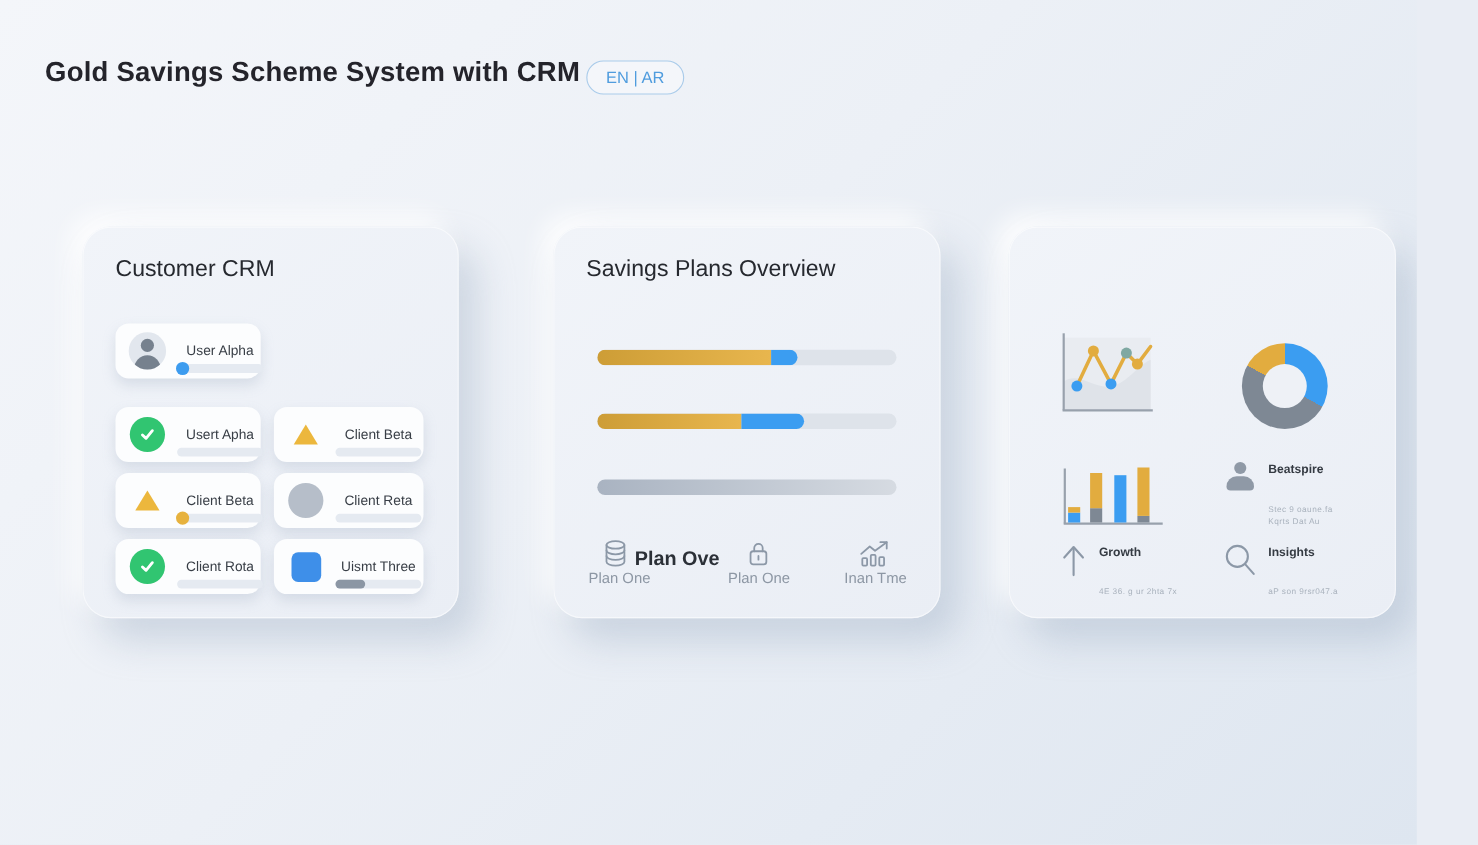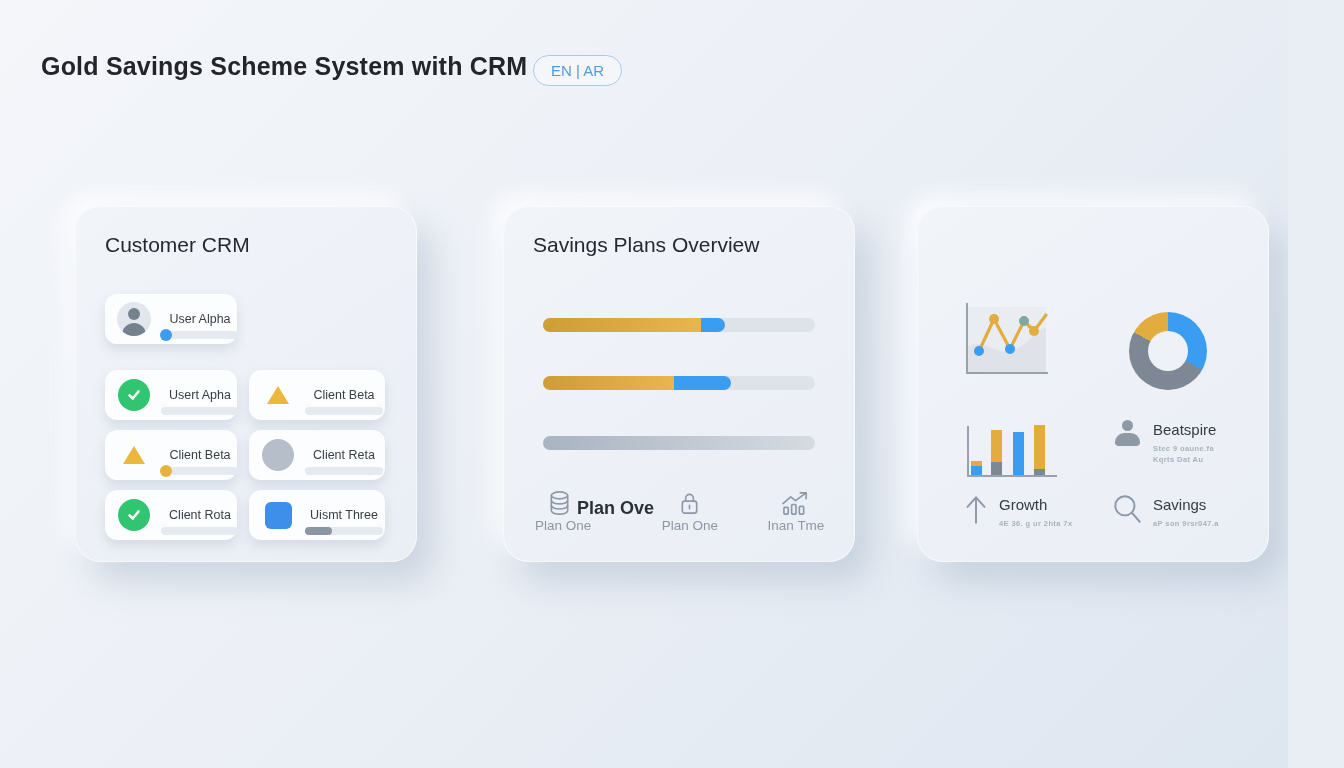--- a/index.html
+++ b/index.html
@@ -58,22 +58,22 @@
   .sbar-empty{background:linear-gradient(90deg,#A9B3C1,#D6DBE2);}
   .legend-icon{position:absolute;color:#8C98A7;}
   .legend-icon svg{stroke:#8C98A7;fill:none;stroke-width:1.7;stroke-linecap:round;stroke-linejoin:round;}
   .leg-highlight{position:absolute;font-size:18px;font-weight:700;color:#2B3037;white-space:nowrap;}
   .leg-label{position:absolute;font-size:13.5px;color:#8D97A4;text-align:center;white-space:nowrap;}
 
   
   .mini-chart{position:absolute;}
   .donut{position:absolute;left:212px;top:106px;width:78px;height:78px;border-radius:50%;}
   .donut-hole{position:absolute;left:19px;top:19px;width:40px;height:40px;border-radius:50%;background:#EEF1F6;}
-  .r-row-label{position:absolute;font-size:15px;font-weight:400;color:#353b43;white-space:nowrap;}
-  .micro{font-size:7.5px;font-weight:700;color:#A9B2BD;letter-spacing:.4px;margin-top:3px;white-space:nowrap;}
+  .r-row-label{position:absolute;font-size:11px;font-weight:700;color:#353b43;white-space:nowrap;}
+  .micro{font-size:7.5px;font-weight:400;color:#A9B2BD;letter-spacing:.4px;margin-top:17px;white-space:nowrap;}
   .r-icon svg{stroke:#8C98A7;fill:none;stroke-width:1.8;stroke-linecap:round;stroke-linejoin:round;}
   .pav{position:absolute;width:30px;height:30px;}
   .pav::before{content:"";position:absolute;left:9px;top:1px;width:11px;height:11px;border-radius:50%;background:#8F99A6;}
   .pav::after{content:"";position:absolute;left:2px;top:14px;width:25px;height:13px;border-radius:10px 10px 4px 4px;background:#8F99A6;}
 </style>
 </head>
 <body>
 
 <div class="stage">
 
@@ -267,18 +267,18 @@
       <span class="micro" style="position:absolute;left:82px;top:310px">4E 36. g ur 2hta 7x</span>
     </div>
 
     <div>
       <span class="r-icon" style="position:absolute;left:194px;top:286px">
         <svg width="32" height="34" viewBox="0 0 30 32">
             <circle cx="13" cy="13" r="9"></circle>
             <line x1="20" y1="20" x2="27" y2="28"></line>
           </svg>
       </span>
-      <span class="r-row-label" style="left:236px;top:290px">Savings</span>
+      <span class="r-row-label" style="left:236px;top:290px">Insights</span>
       <span class="micro" style="position:absolute;left:236px;top:310px">aP son 9rsr047.a</span>
     </div>
   </section>
 
 </div>
 
 </body></html>

